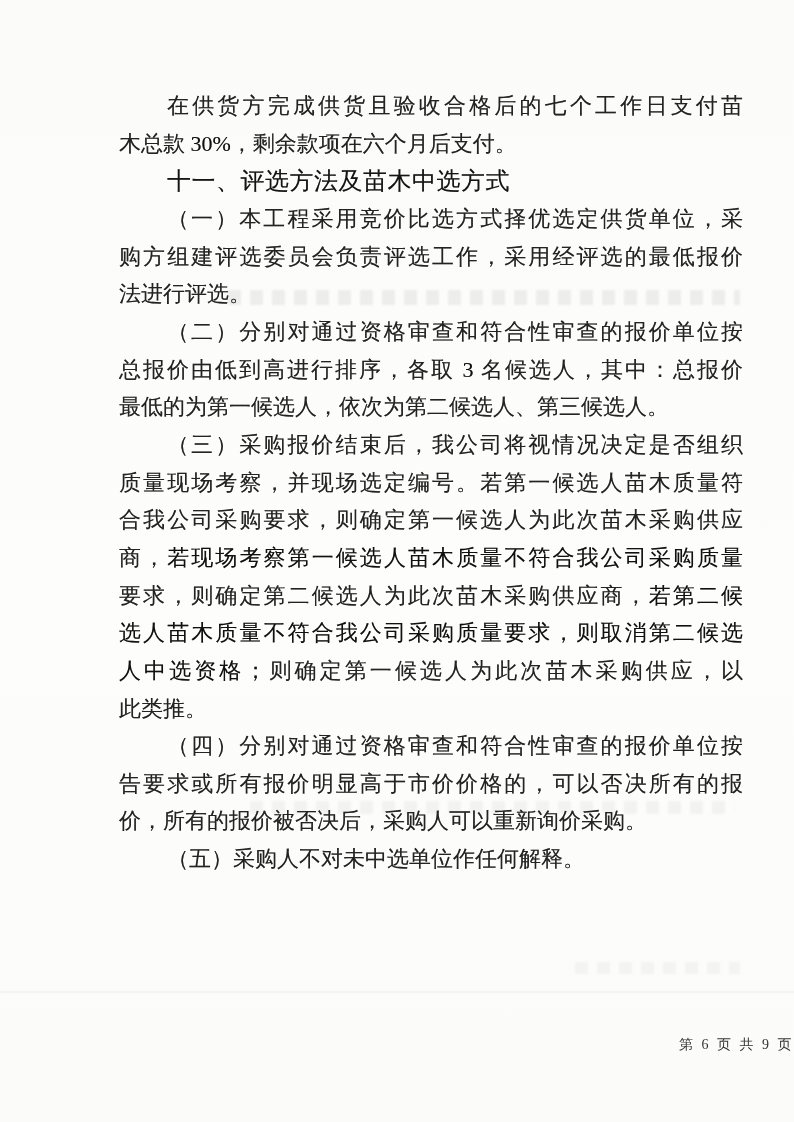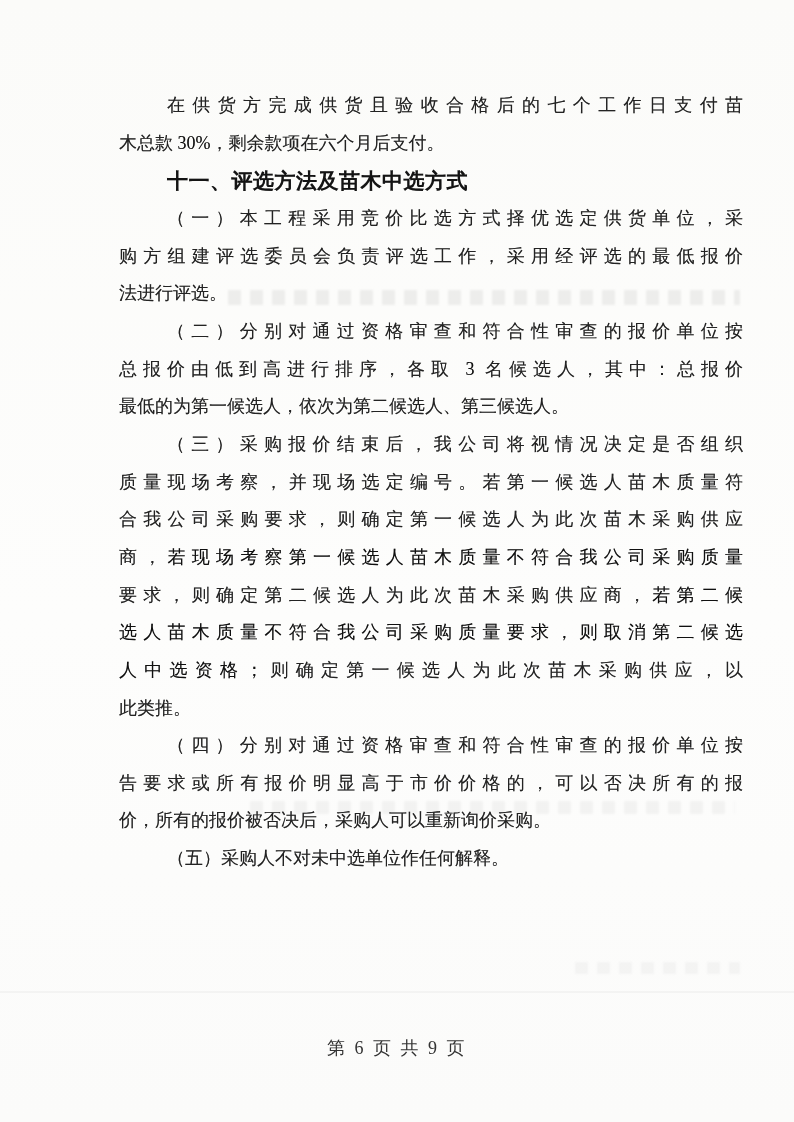--- a/index.html
+++ b/index.html
@@ -10,35 +10,35 @@
     font-family:"Liberation Serif","DejaVu Serif",serif;
     color:#232323;
     overflow:hidden;
   }
   .doc {
     position:absolute; left:119px; top:87px; width:624px;
     text-shadow:0 0 .5px rgba(40,40,40,.45);
   }
   .line {
     height:37.67px; line-height:37.67px;
-    font-size:18px;
+    font-size:22px;
     text-align:left;
   }
   .line.fill { text-align:justify; text-align-last:justify; }
   .line.indent { text-indent:48px; }
   .line .b { font-weight:400; color:#101010; }
   .line.heading {
     font-family:"Liberation Sans","DejaVu Sans",sans-serif;
-    font-weight:700; font-size:21px; color:#141414;
+    font-weight:400; font-size:24px; color:#141414;
     letter-spacing:.5px;
   }
   .footer {
     position:absolute; left:0; right:0; top:1036px;
-    text-align:center;
-    font-size:18px; letter-spacing:2.5px; color:#333;
+    text-align:right;
+    font-size:14px; letter-spacing:2.5px; color:#333;
   }
   
   .ghost {
     position:absolute; pointer-events:none;
     background:repeating-linear-gradient(90deg, rgba(110,110,110,.10) 0 13px, rgba(0,0,0,0) 13px 22px);
     filter:blur(1.3px);
   }
   #ghost1 { left:228px; top:290px; width:512px; height:15px; }
   #ghost2 { left:250px; top:801px; width:485px; height:13px; opacity:.65; }
   #ghost3 { left:575px; top:962px; width:165px; height:12px; opacity:.55; }

